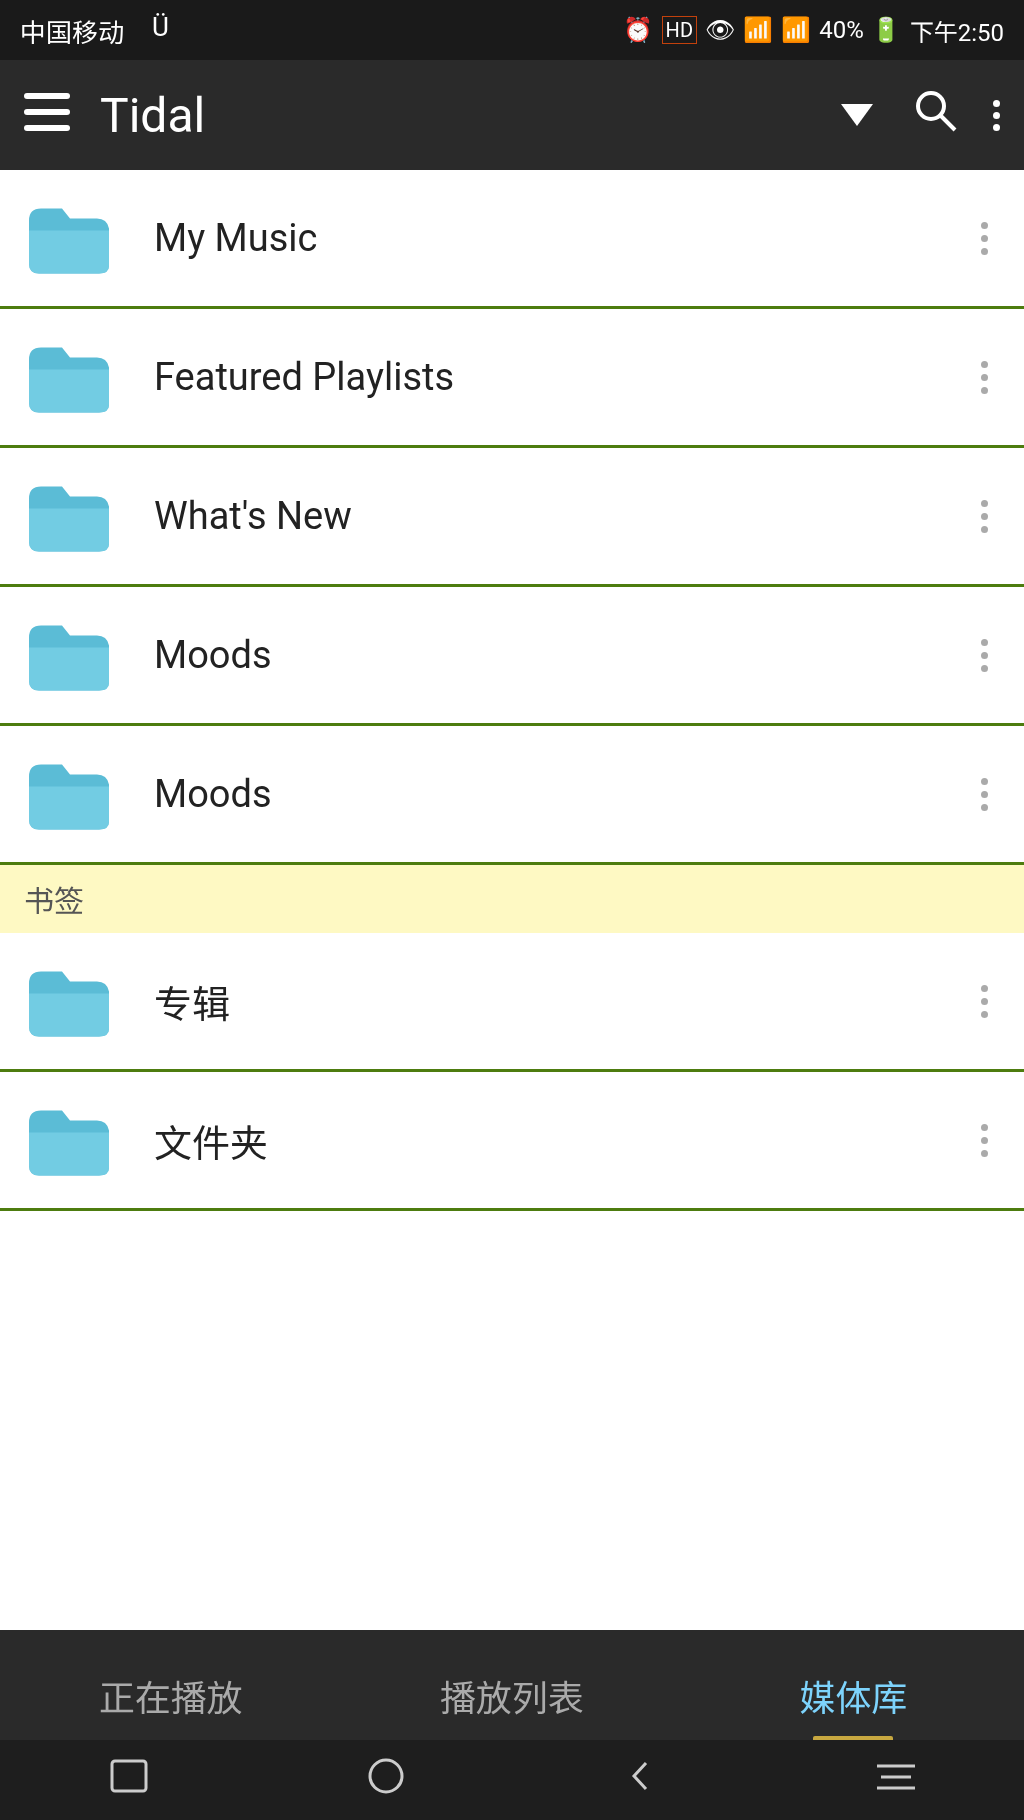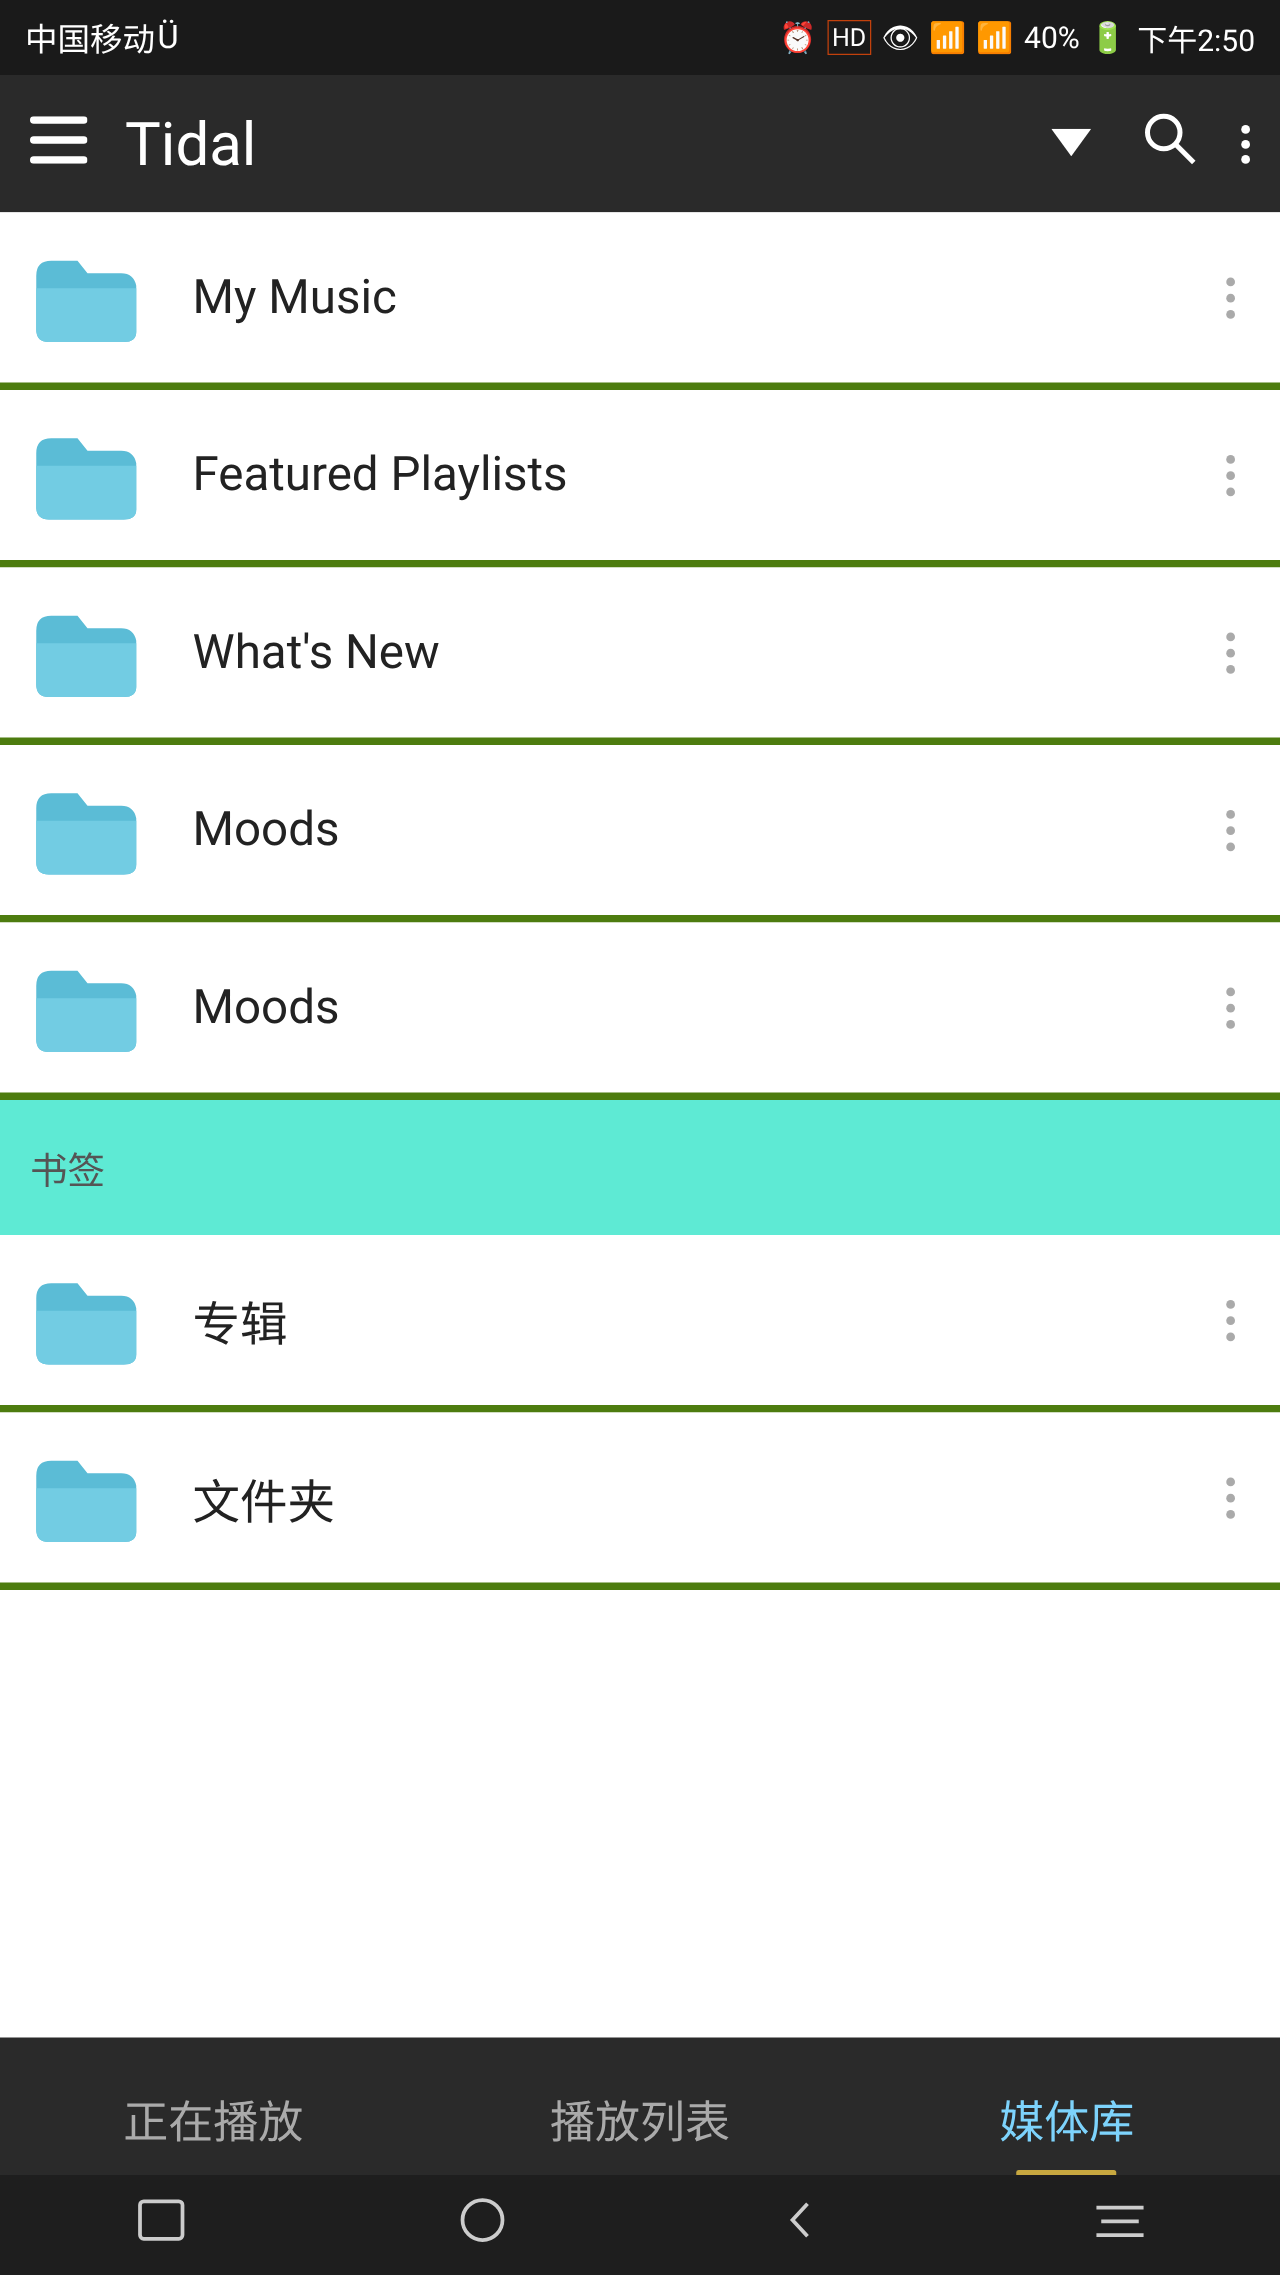--- a/index.html
+++ b/index.html
@@ -20,22 +20,21 @@
       height: 60px;
       display: flex;
       align-items: center;
       justify-content: space-between;
       padding: 0 20px;
       font-size: 26px;
       flex-shrink: 0;
     }
     .status-left {
       display: flex;
-      align-items: center;
-      gap: 2px;
+      gap: 28px;
     }
     .status-right {
       display: flex;
       align-items: center;
       gap: 8px;
       font-size: 24px;
     }
 
     
     .top-nav {
@@ -79,21 +78,21 @@
     .content {
       flex: 1;
       background: #fff;
     }
 
     
     .list-item {
       display: flex;
       align-items: center;
       padding: 28px 24px;
-      border-bottom: 6px solid #4d7c0f;
+      border-bottom: 3px solid #4d7c0f;
       cursor: pointer;
       background: #fff;
     }
     .folder-icon {
       width: 90px;
       height: 80px;
       margin-right: 40px;
       flex-shrink: 0;
       position: relative;
     }
@@ -120,22 +119,22 @@
     .dot {
       width: 7px;
       height: 7px;
       background: #aaa;
       border-radius: 50%;
       display: block;
     }
 
     
     .section-header {
-      background: #5eead4;
-      padding: 32px 24px;
+      background: #fef9c3;
+      padding: 12px 24px;
       font-size: 30px;
       color: #555;
     }
 
     
     .bottom-nav {
       background: #2a2a2a;
       height: 110px;
       display: flex;
       align-items: center;

